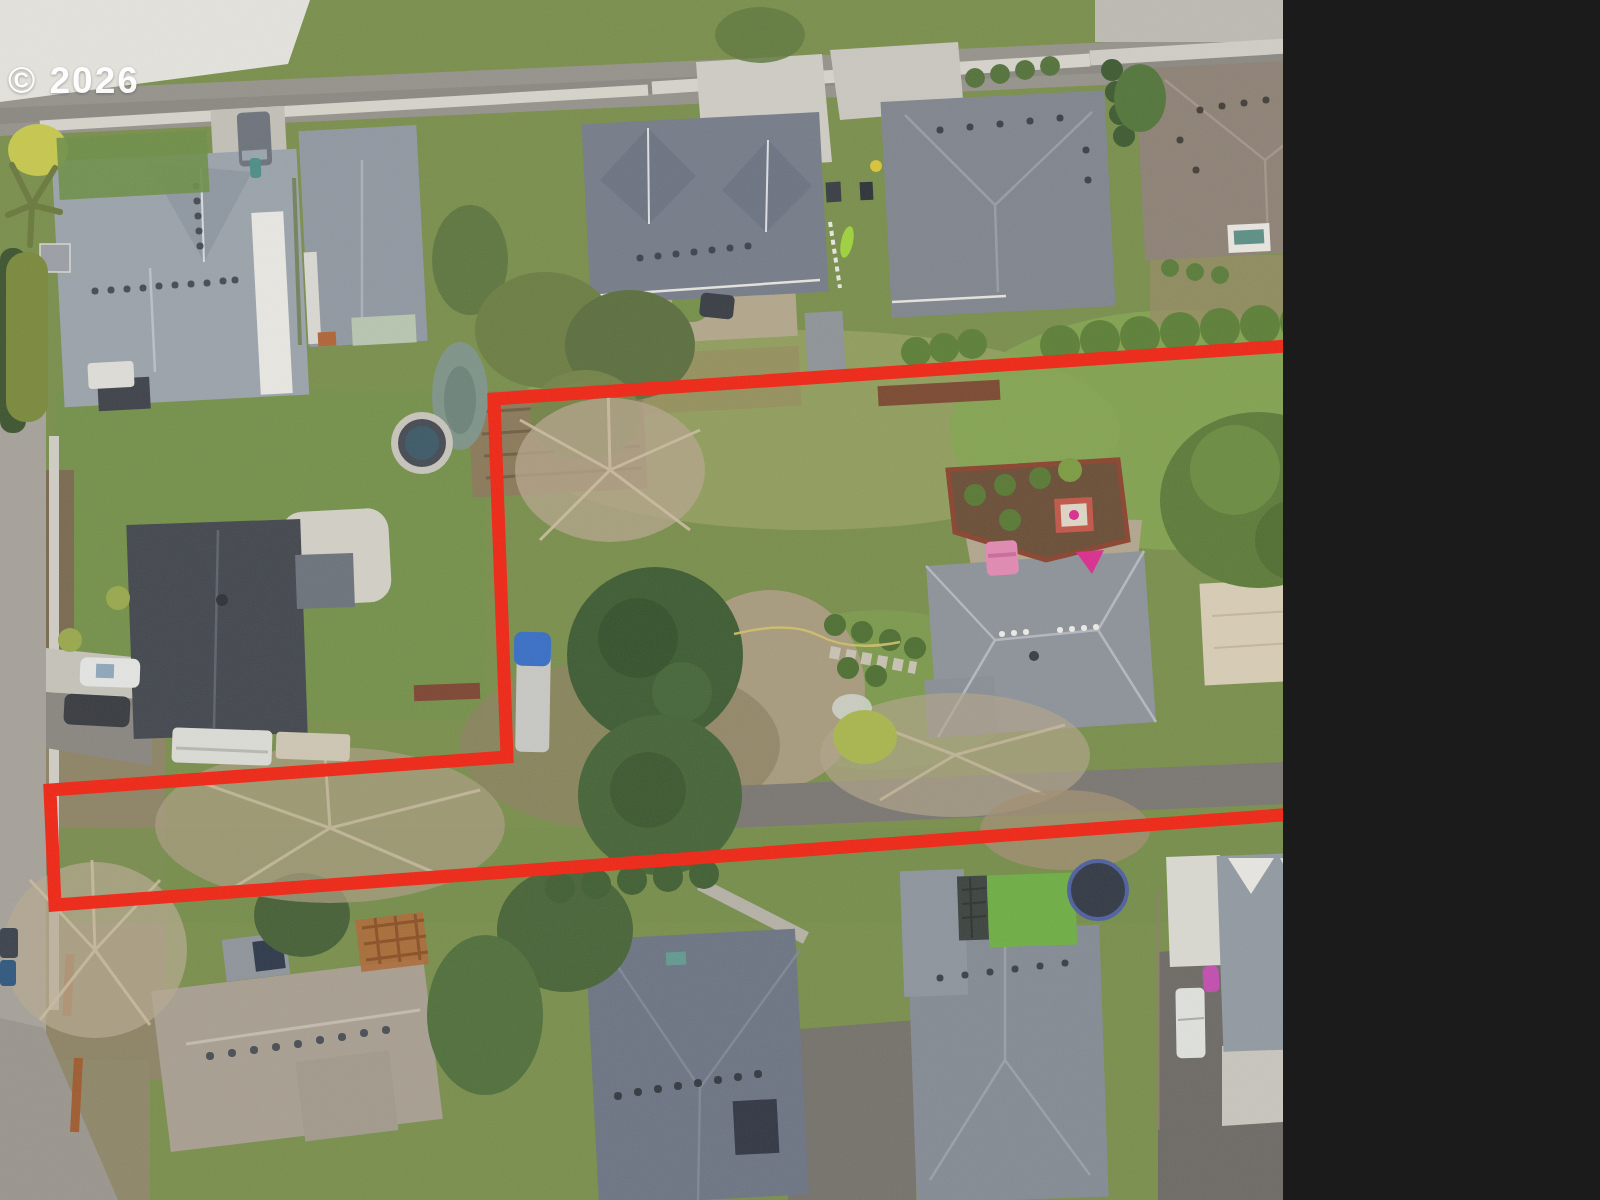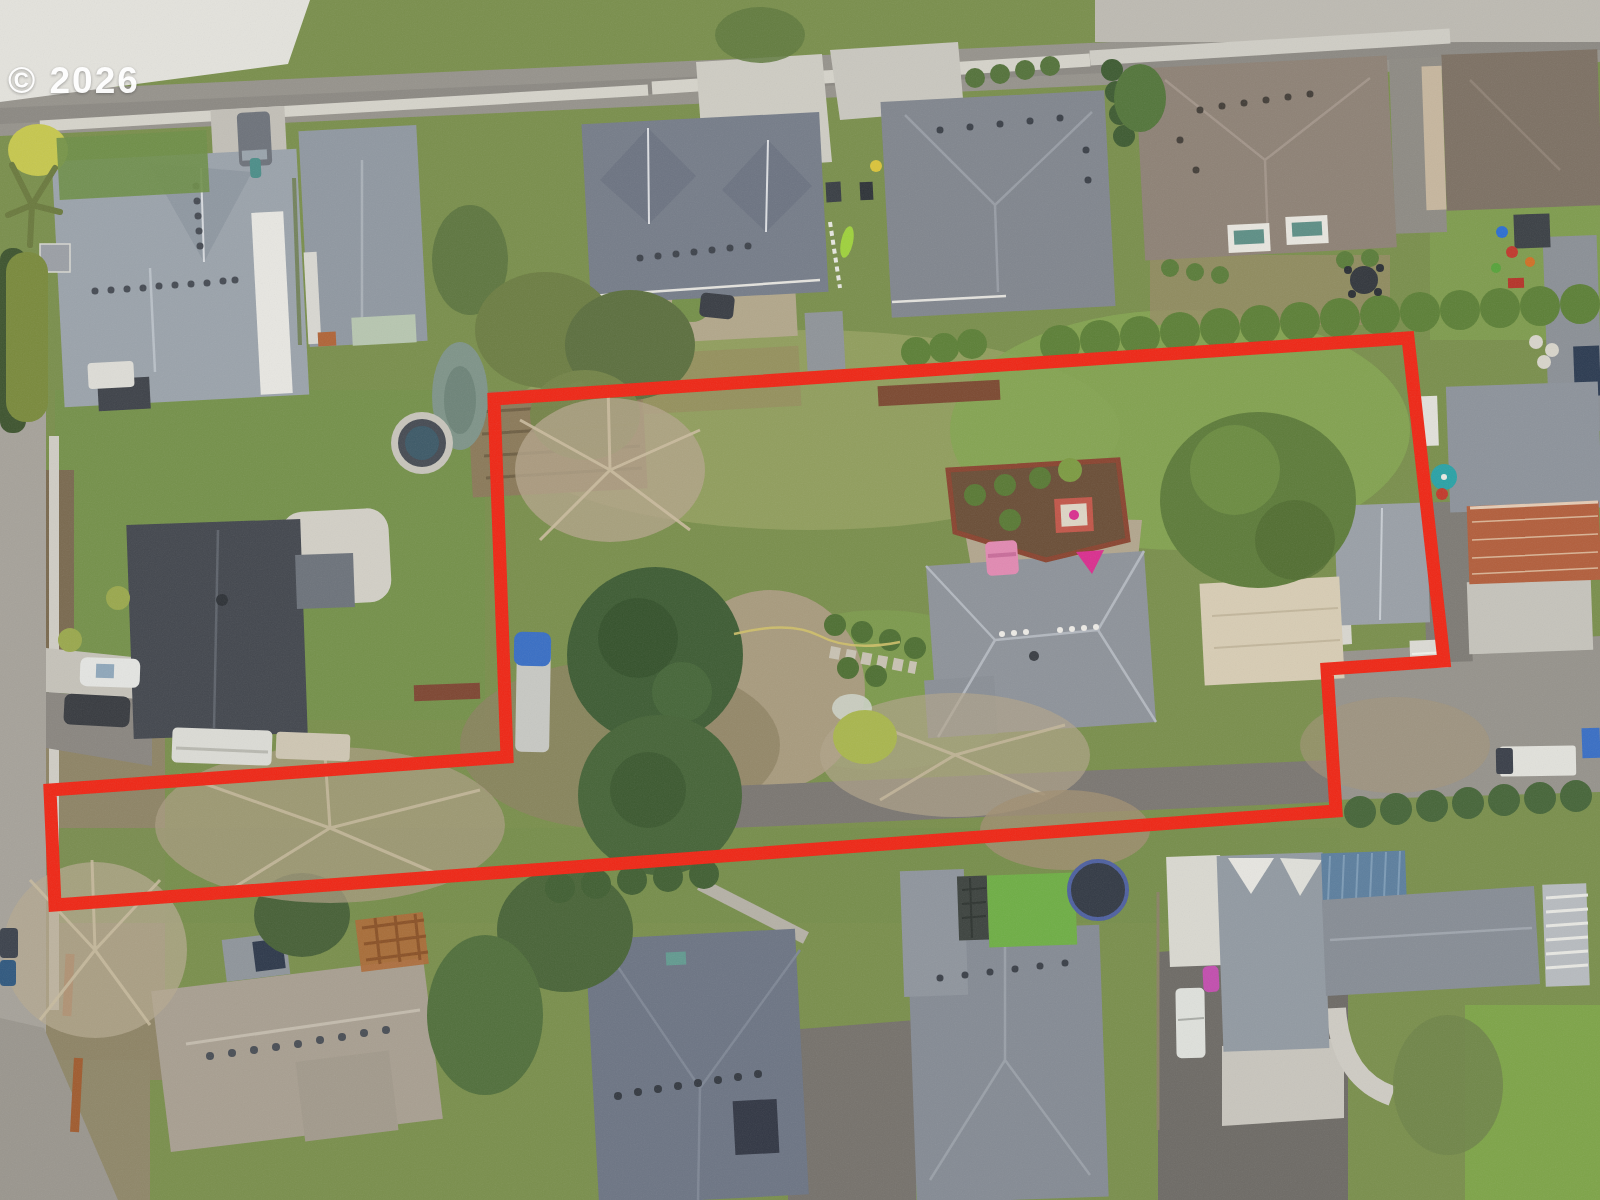--- a/index.html
+++ b/index.html
@@ -1,16 +1,16 @@
 <!DOCTYPE html>
 <html><head>
 <meta charset="utf-8">
 <style>
   html,body{margin:0;padding:0;background:#1b1b1b}
-  .stage{position:relative;width:1600px;height:1200px;overflow:hidden;background:#7a8f4d}
+  .stage{position:relative;width:1283px;height:1200px;overflow:hidden;background:#7a8f4d}
   .stage svg{display:block;width:1600px;height:1200px}
   .watermark{
     position:absolute;left:8px;top:60px;
     font-family:"Liberation Sans",sans-serif;
     font-weight:bold;font-size:37px;letter-spacing:2px;
     opacity:.95;text-shadow:0 1px 3px rgba(60,60,60,.45);
     user-select:none;pointer-events:none;
   }
 </style>
 </head>

